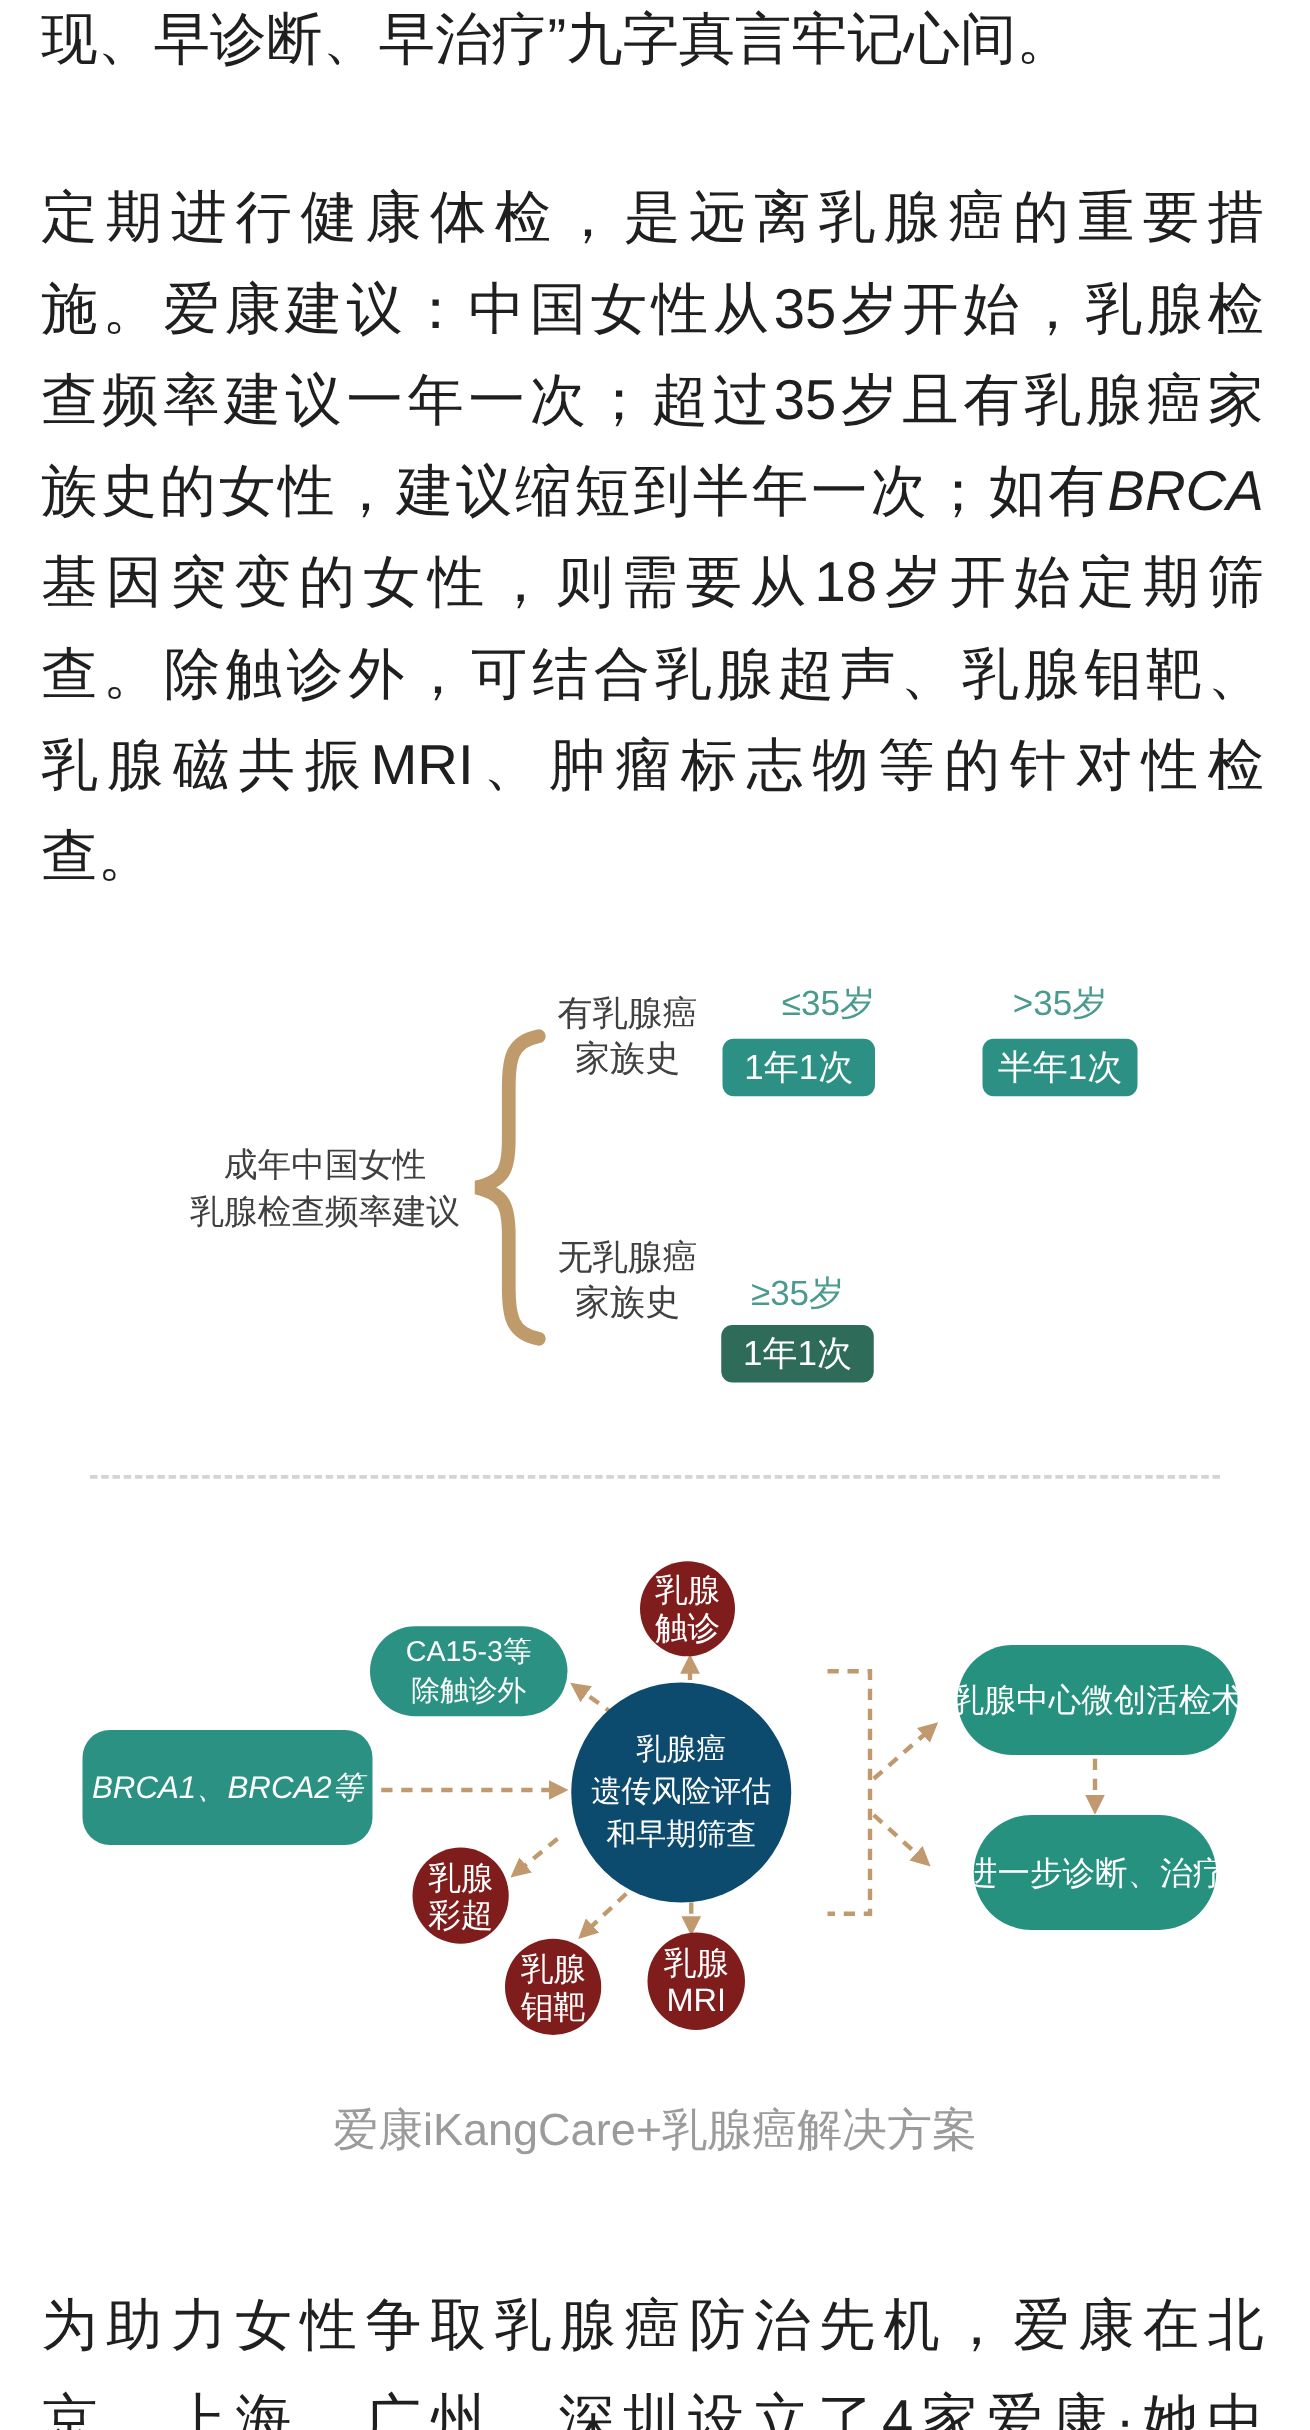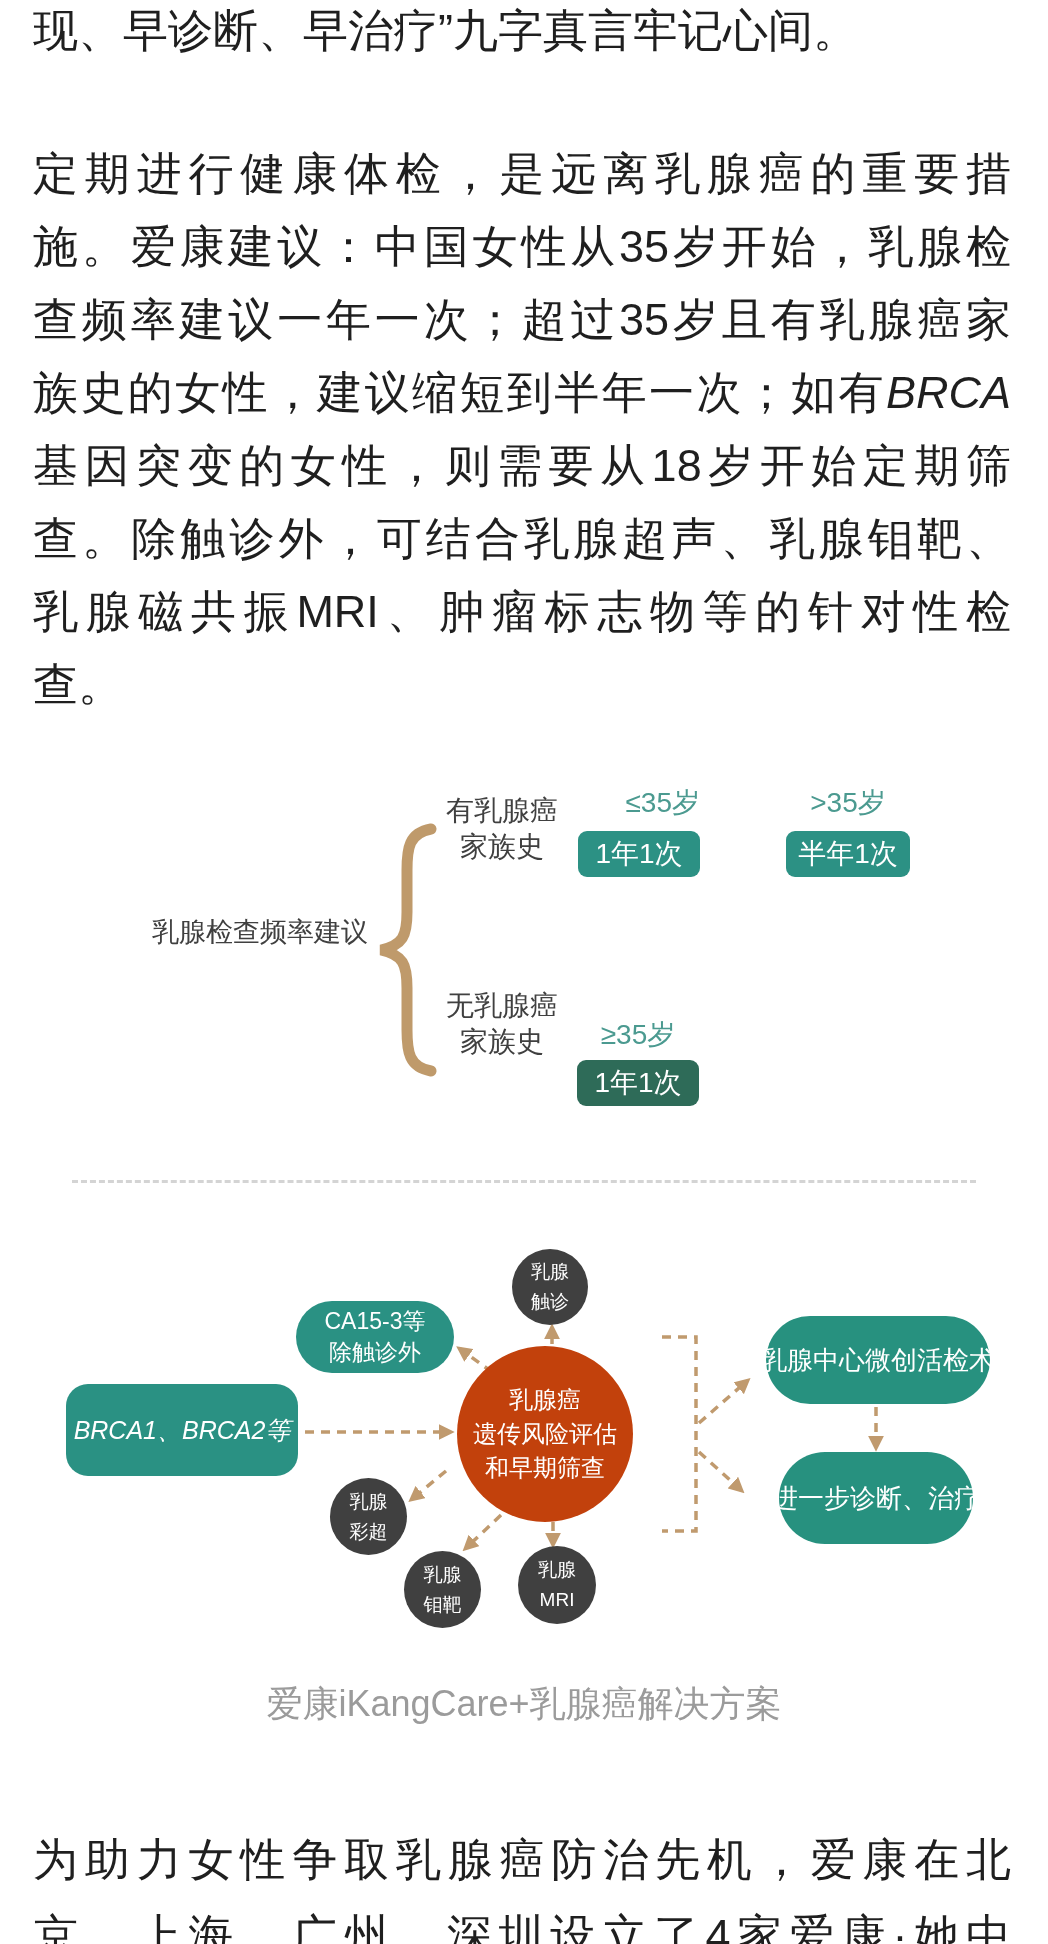--- a/index.html
+++ b/index.html
@@ -39,36 +39,36 @@
   #badge-1a{left:578px;top:831px;width:122px;background:#2c9184;}
   #badge-1b{left:786px;top:831px;width:124px;background:#2c9184;}
   #badge-2a{left:577px;top:1060px;width:122px;background:#2e6b58;}
   
   #separator{left:72px;top:1180px;width:904px;height:0;border-top:3px dashed #d4d4d4;}
   
   .node{
     display:flex;flex-direction:column;align-items:center;justify-content:center;
     color:#ffffff;text-align:center;white-space:nowrap;
   }
-  .circle{background:#404040;border-radius:50%;font-size:19px;line-height:30px;}
+  .circle{background:#7f1d1d;border-radius:50%;font-size:26px;line-height:30px;}
   #node-palpation{left:512px;top:1249px;width:76px;height:76px;}
   #node-ultrasound{left:330px;top:1478px;width:77px;height:77px;}
   #node-mammography{left:404px;top:1551px;width:77px;height:77px;}
   #node-mri{left:518px;top:1546px;width:78px;height:78px;}
   #node-tumor-marker{
     left:296px;top:1301px;width:158px;height:72px;border-radius:36px;
     background:#2a9183;font-size:23px;line-height:31px;
   }
   #node-gene-test{
     left:66px;top:1384px;width:232px;height:92px;border-radius:22px;
     background:#2a9183;font-size:25px;line-height:38px;
   }
   #node-center{
     left:457px;top:1346px;width:176px;height:176px;border-radius:50%;
-    background:#c2410c;font-size:24px;line-height:34px;
+    background:#0c4a6e;font-size:24px;line-height:34px;
   }
   #node-biopsy{
     left:766px;top:1316px;width:224px;height:88px;border-radius:44px;
     background:#27917f;font-size:26px;
   }
   #node-further{
     left:779px;top:1452px;width:194px;height:92px;border-radius:46px;
     background:#27917f;font-size:26px;
   }
   
@@ -111,20 +111,21 @@
   <line class="arrow" x1="501" y1="1515" x2="466" y2="1548" marker-end="url(#ah)"></line>
   <line class="arrow" x1="553" y1="1522" x2="553" y2="1544" marker-end="url(#ah)"></line>
 
   <polyline class="arrow" points="662,1337 696,1337 696,1531 662,1531"></polyline>
   <line class="arrow" x1="699" y1="1423" x2="747" y2="1381" marker-end="url(#ah)"></line>
   <line class="arrow" x1="699" y1="1452" x2="741" y2="1490" marker-end="url(#ah)"></line>
   <line class="arrow" x1="876" y1="1407" x2="876" y2="1447" marker-end="url(#ah)"></line>
 </svg>
 
 <div class="abs teal-label" id="subject-label">
+  <div>成年中国女性</div>
   <div>乳腺检查频率建议</div>
 </div>
 
 <div class="abs teal-label branch-label" id="branch1-label">
   <div>有乳腺癌</div>
   <div>家族史</div>
 </div>
 <div class="abs age-label" id="age-1a">≤35岁</div>
 <div class="abs badge" id="badge-1a" style="background: rgb(44, 145, 132);">1年1次</div>
 <div class="abs age-label" id="age-1b">&gt;35岁</div>

